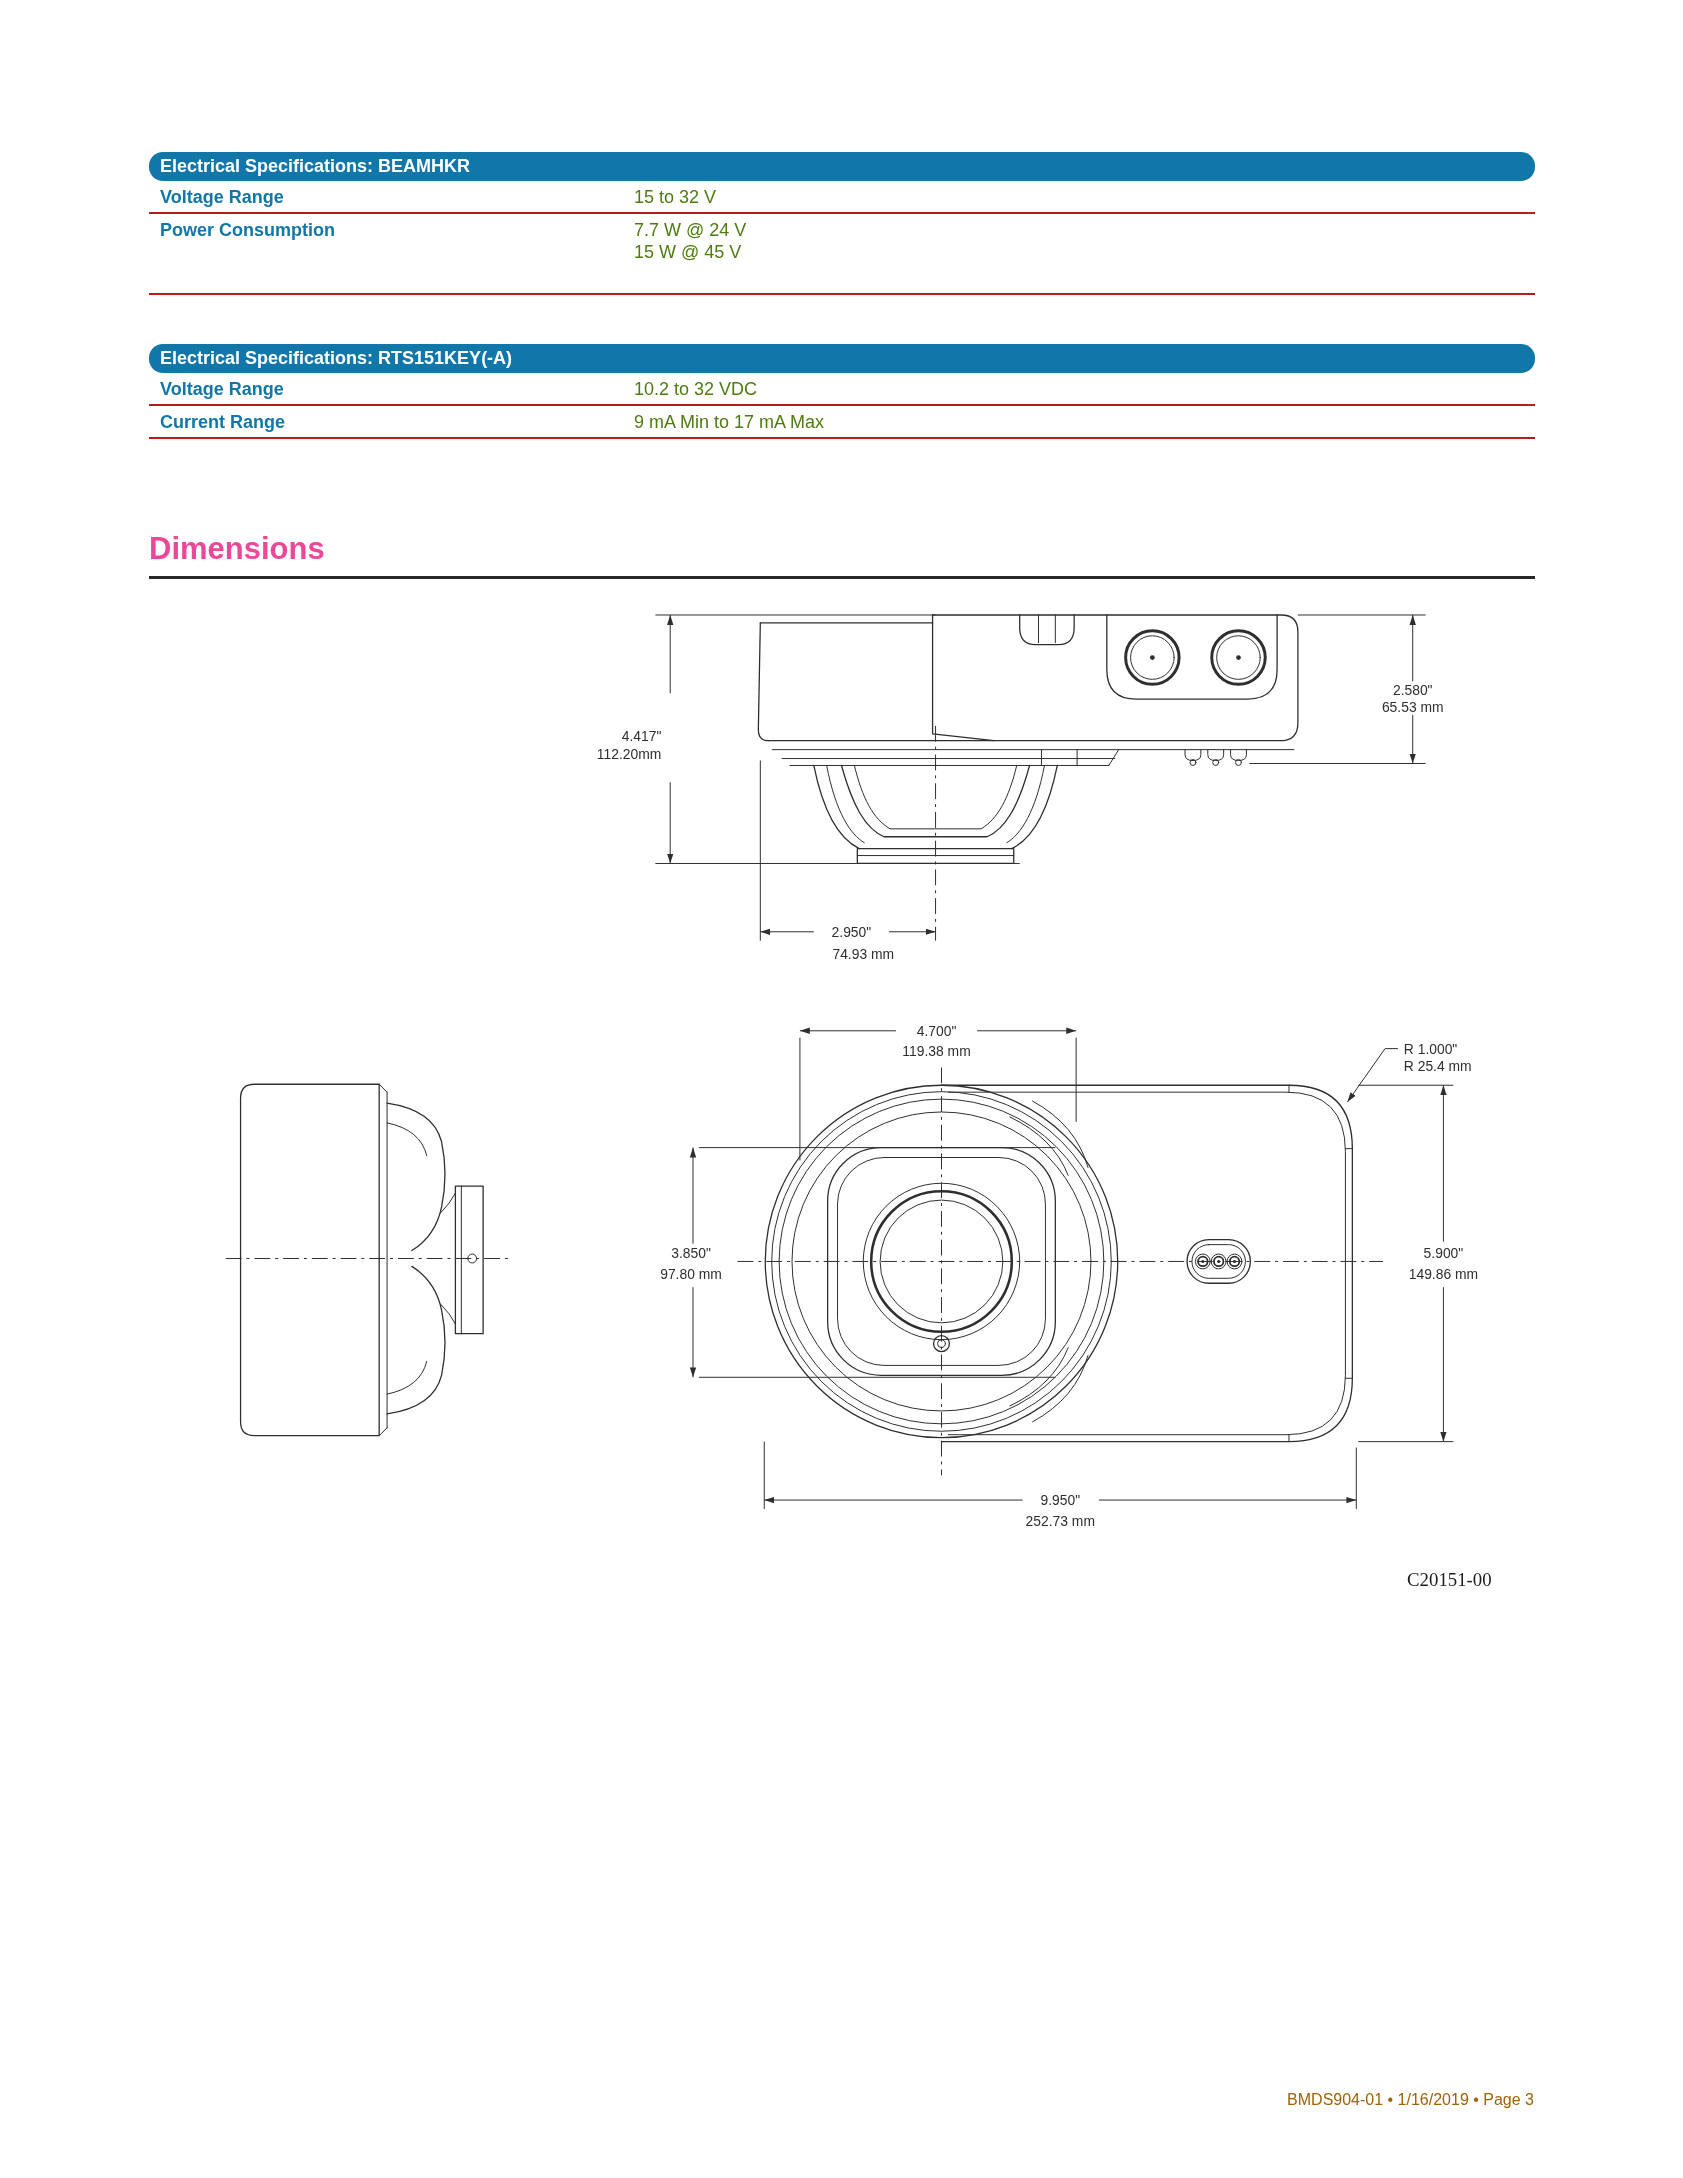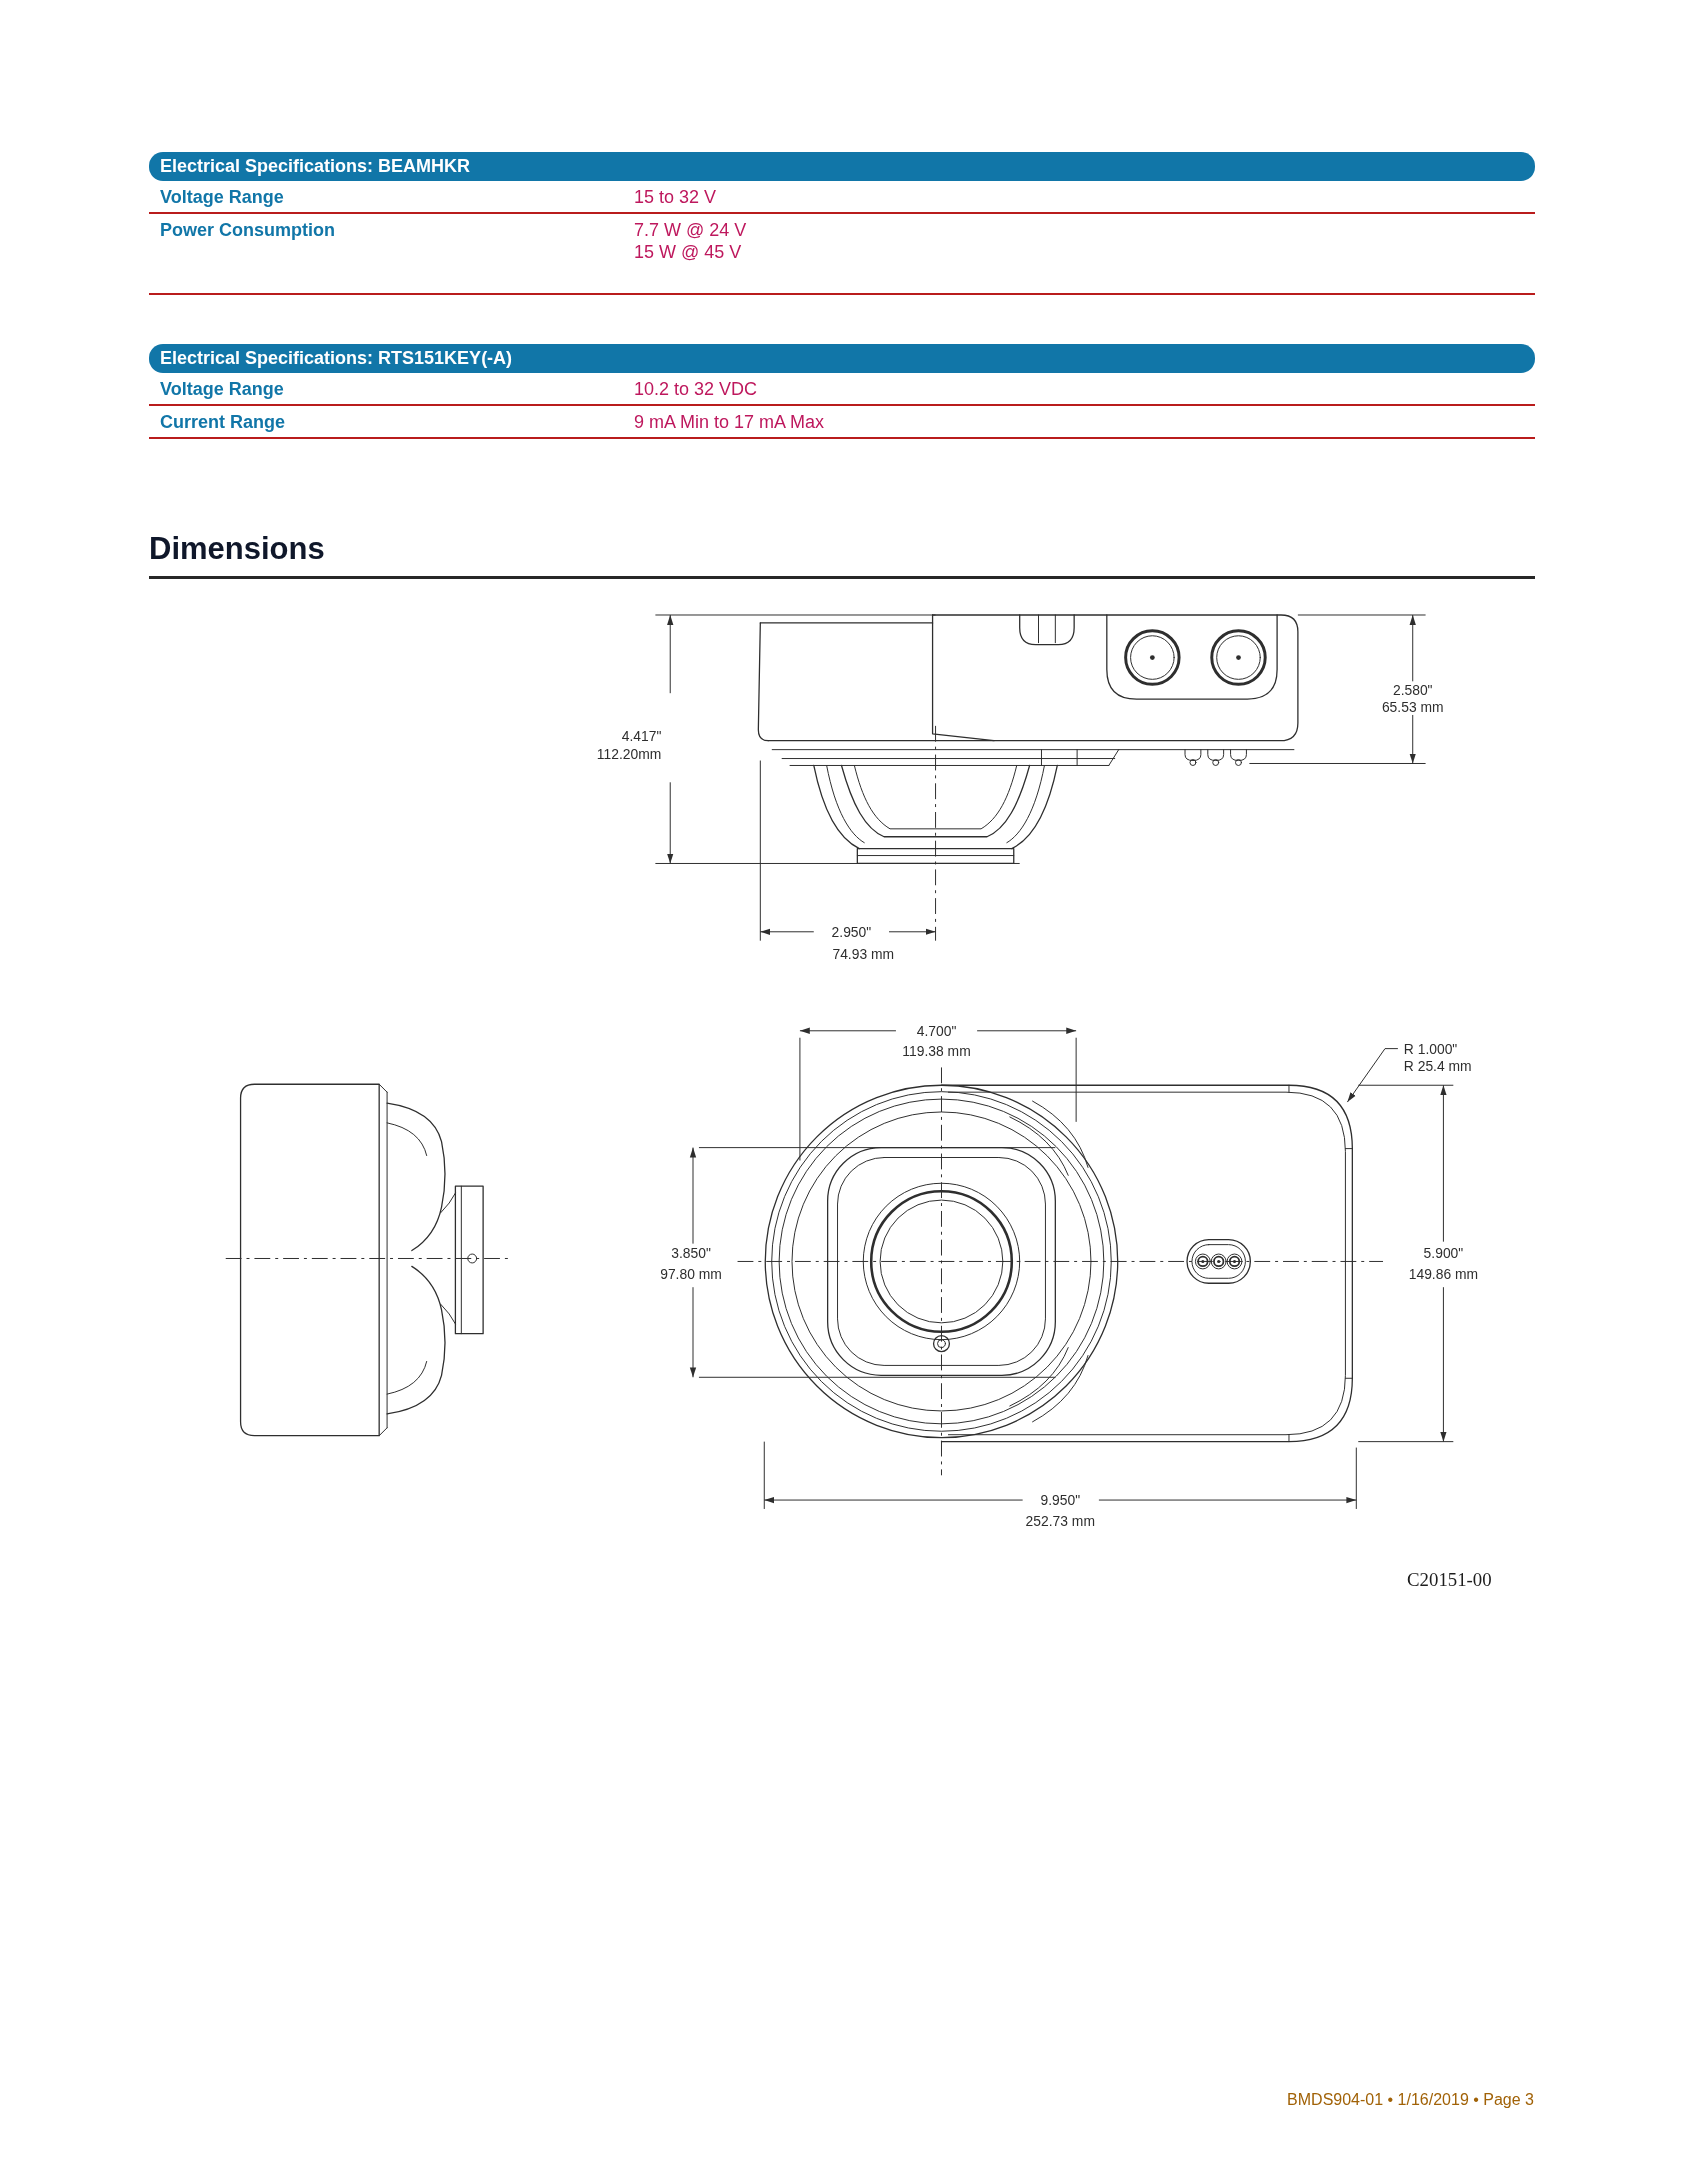--- a/index.html
+++ b/index.html
@@ -3,27 +3,27 @@
 <meta charset="utf-8">
 <style>
   html,body { margin:0; padding:0; background:#ffffff; }
   body { width:1683px; height:2178px; position:relative; font-family:"Liberation Sans",sans-serif; }
 
   .spec-table { position:absolute; left:149px; width:1386px; font-size:18px; }
   .spec-header { background:#1176a8; color:#ffffff; font-weight:bold; height:29px; line-height:29px; padding-left:11px;border-radius:14px; }
   .spec-row { display:flex; align-items:flex-start; border-bottom:2px solid #b91c1c; padding:5px 0 4px 0; }
   .spec-row.row-tall { padding-bottom:30px; }
   .spec-label { width:474px; padding-left:11px; color:#1176a8; font-weight:bold; line-height:22px; flex:0 0 auto; }
-  .spec-value { color:#be185d; line-height:22px; }
+  .spec-value { color:#4d7c0f; line-height:22px; }
 
   #table-beamhkr { top:152px; }
   #table-rts { top:344px; }
 
   .section-title { position:absolute; left:149px; top:531px; width:1386px;
-    font-size:31px; font-weight:bold; color:#0f172a; padding-bottom:9px;
+    font-size:31px; font-weight:bold; color:#ec4899; padding-bottom:9px;
     border-bottom:3px solid #272727; }
 
   #dims-figure { position:absolute; left:0; top:594px; }
 
   .ln   { fill:none; stroke:#2e2e2e; stroke-width:1.3; stroke-linecap:round; stroke-linejoin:round; }
   .thin { fill:none; stroke:#2e2e2e; stroke-width:1;   stroke-linecap:round; stroke-linejoin:round; }
   .thick{ fill:none; stroke:#2e2e2e; stroke-width:3;   }
   .ext  { fill:none; stroke:#2e2e2e; stroke-width:1;   }
   .cl   { fill:none; stroke:#2e2e2e; stroke-width:1; stroke-dasharray:16 5 3 5; }
   .dot  { fill:#2e2e2e; stroke:none; }

